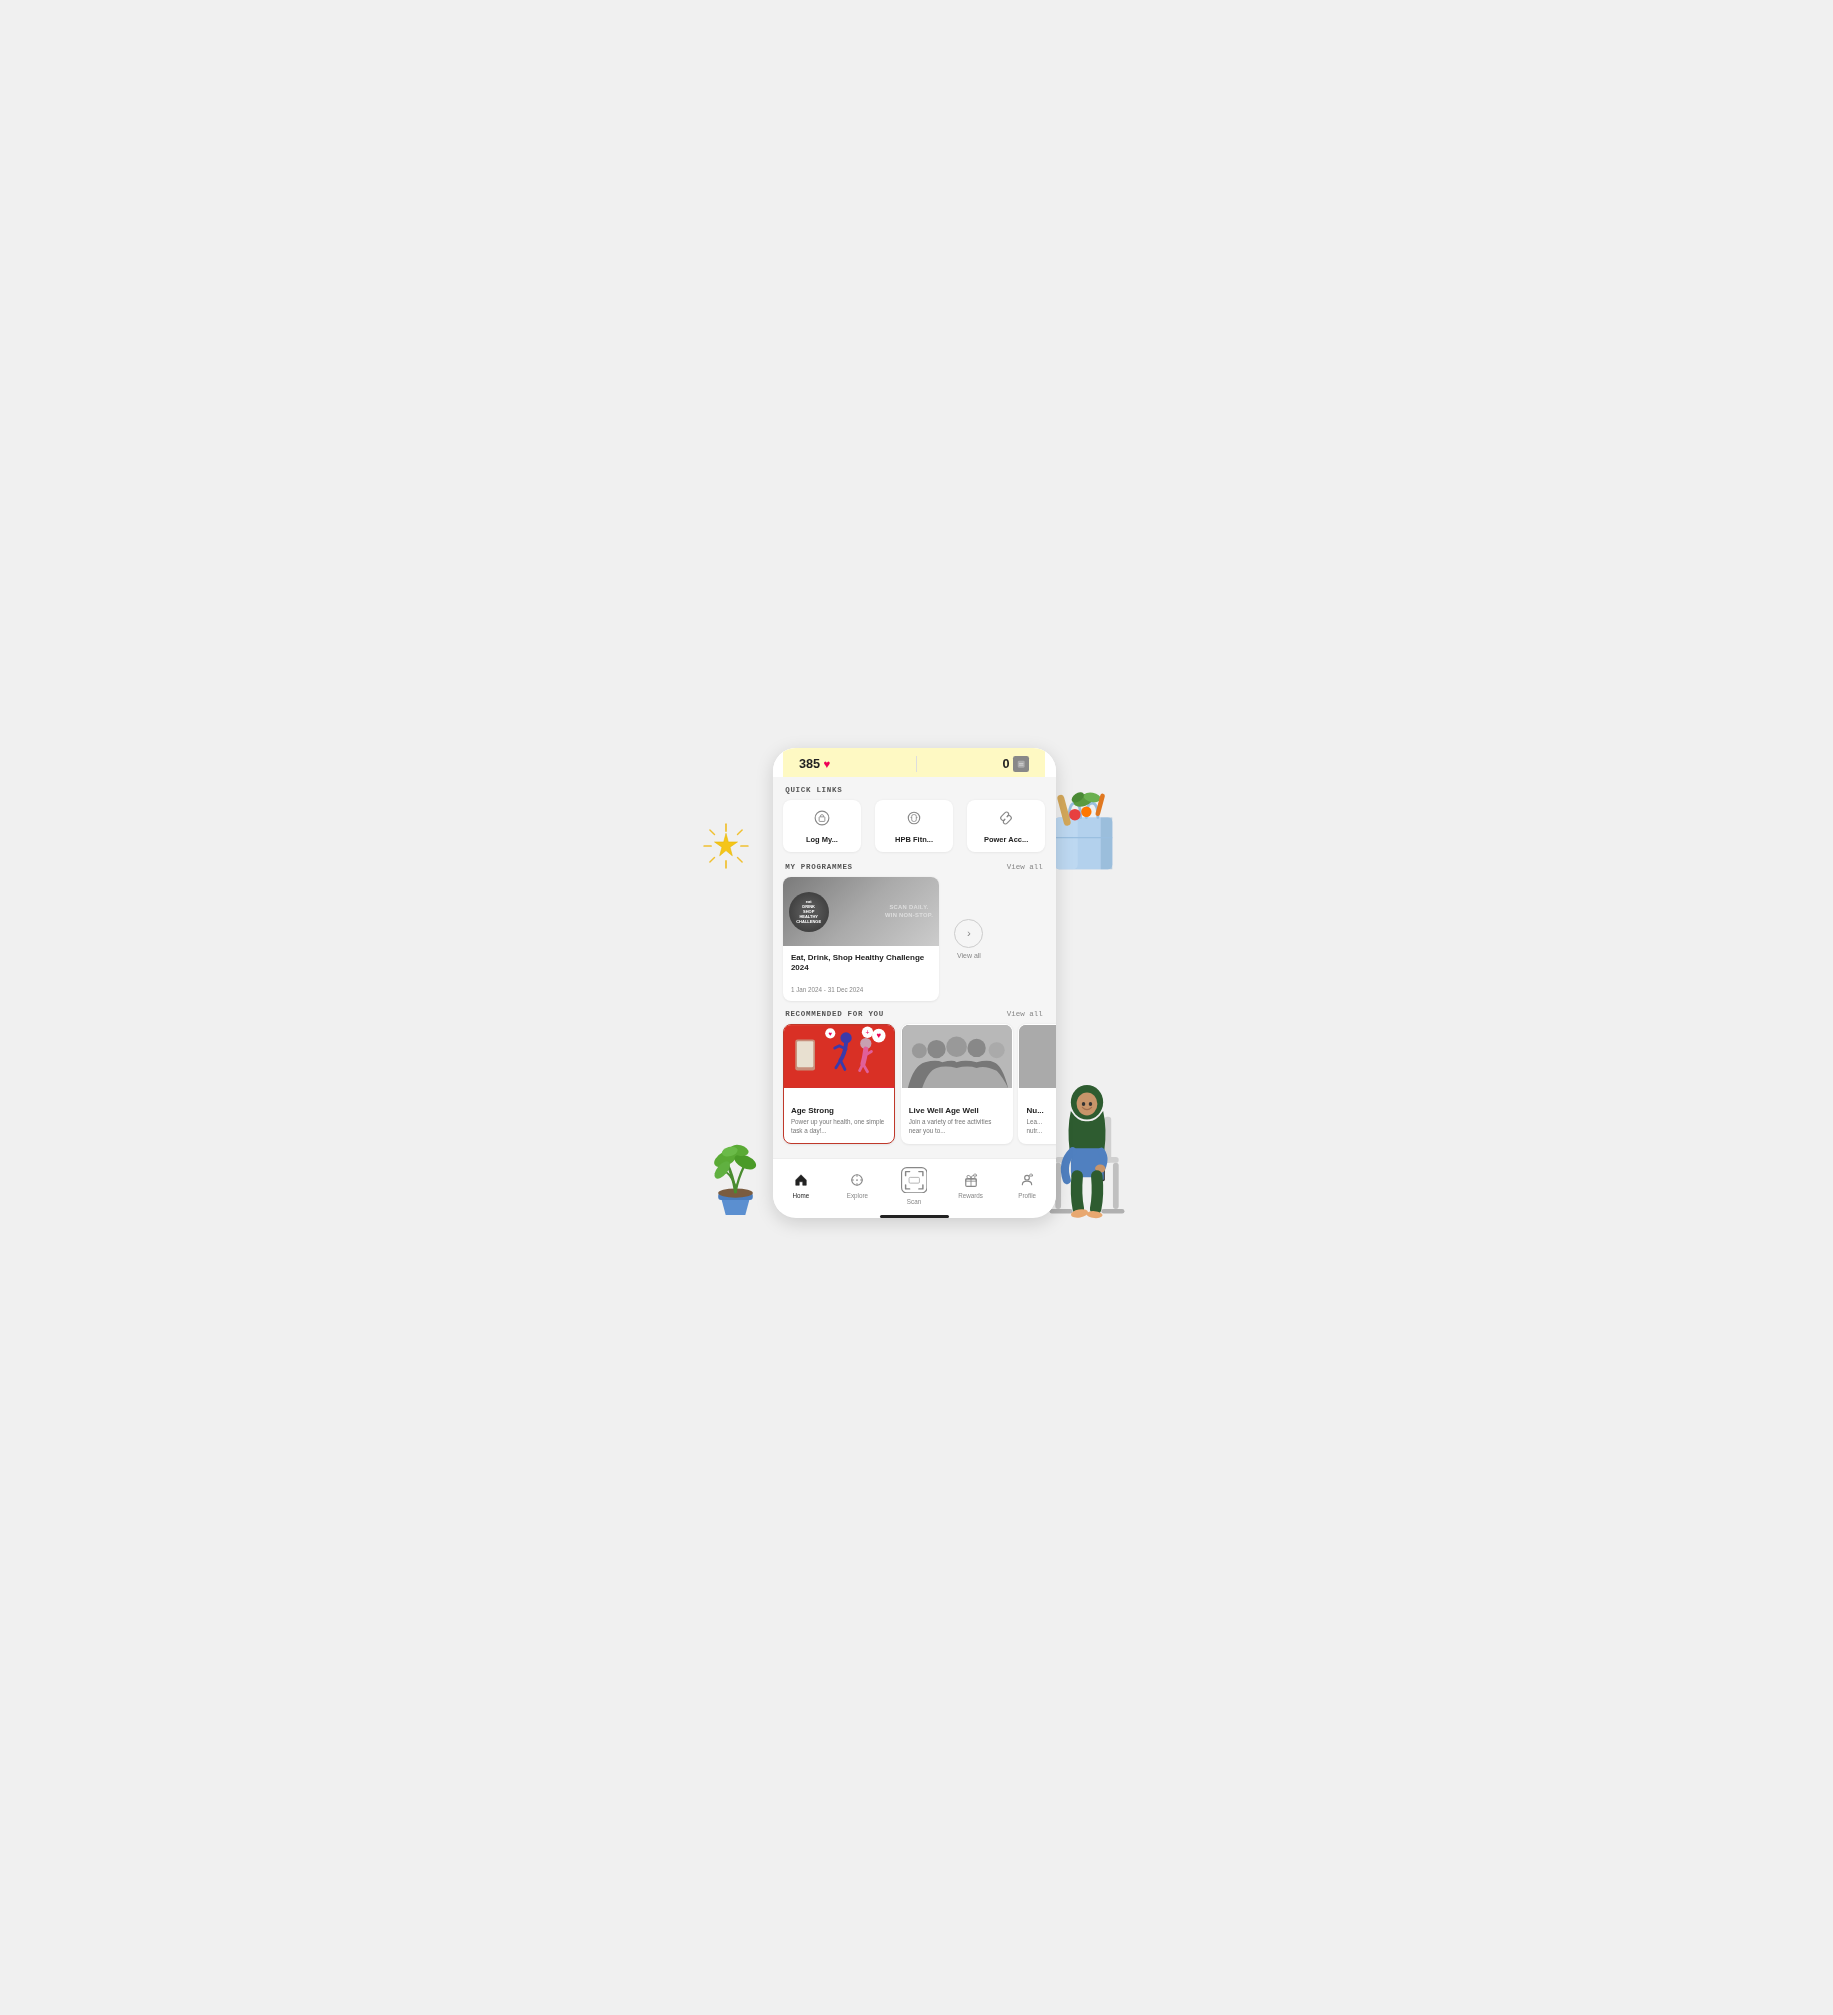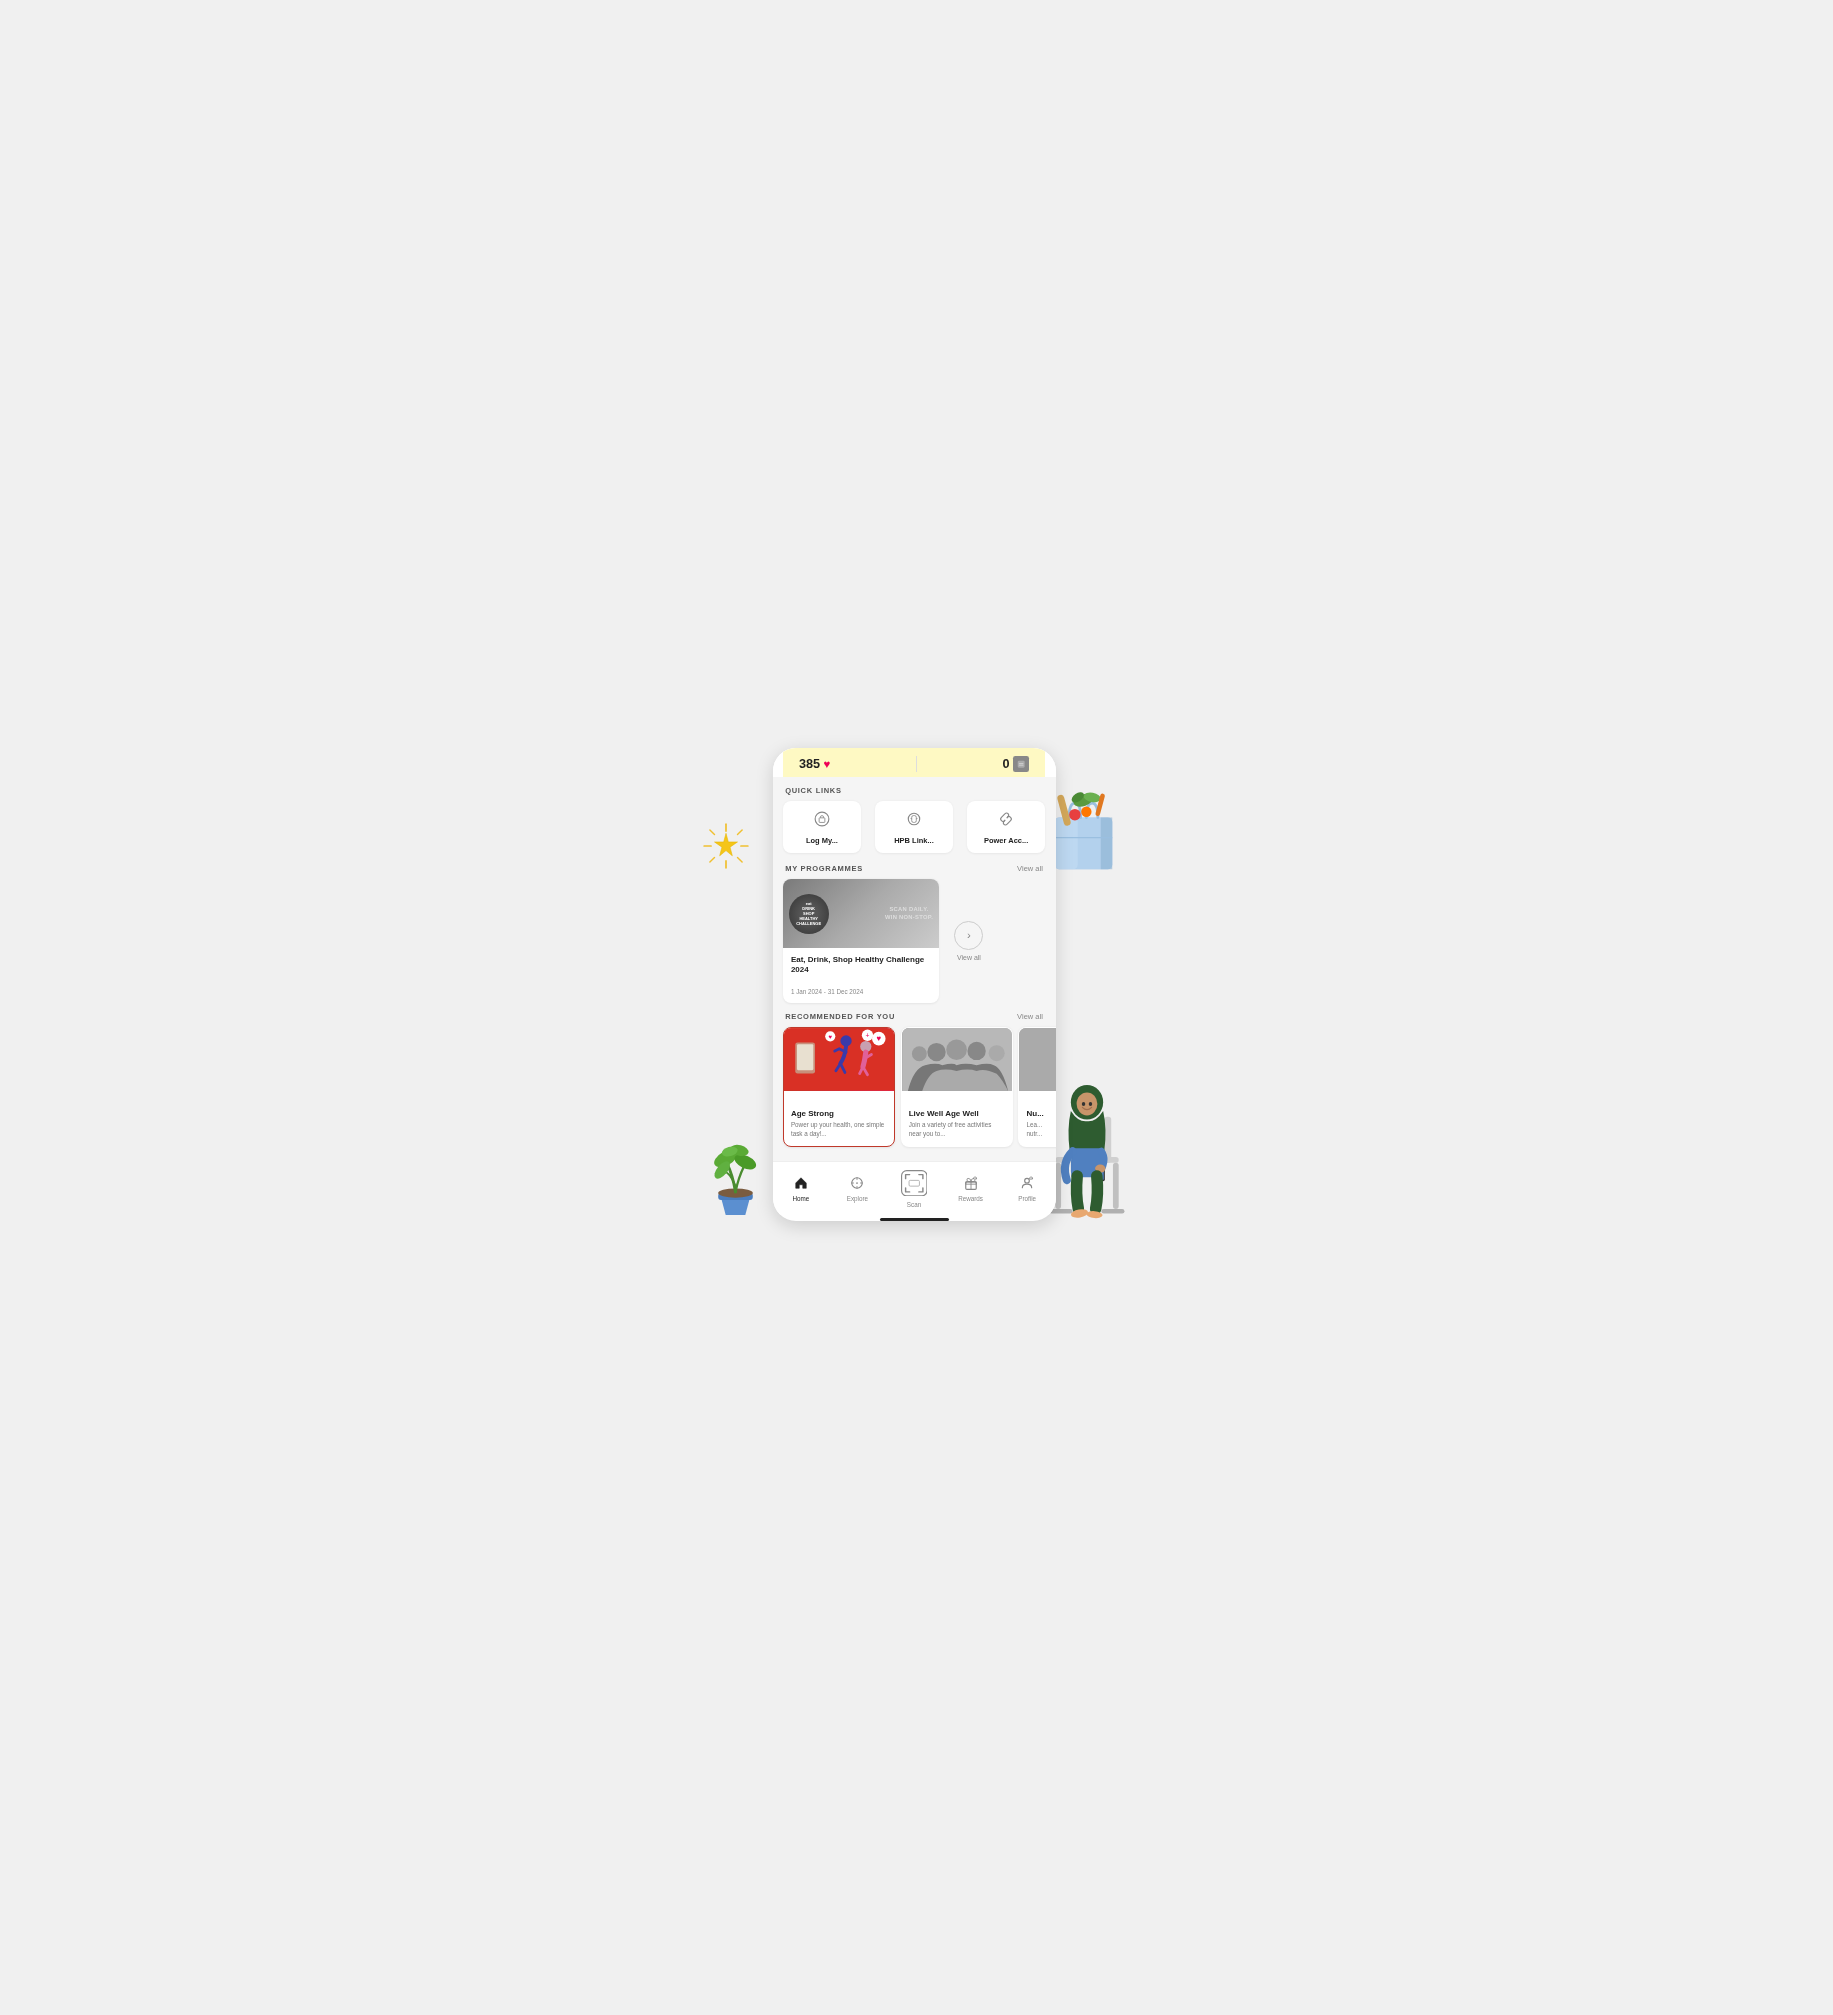--- a/index.html
+++ b/index.html
@@ -110,20 +110,21 @@
       padding: 0 10.4px 5.8px 10.4px;
       background: #f5f5f5;
     }
 
     
     .section-header {
       display: flex;
       justify-content: space-between;
       align-items: center;
       padding: 9.2px 2.3px 5.8px 2.3px;
+      font-family: Liberation Mono, monospace;
     }
     .section-title {
       font-size: 7.5px;
       font-weight: 700;
       letter-spacing: 0.7px;
       color: #555;
       text-transform: uppercase;
     }
     .view-all-link {
       font-size: 7.5px;
@@ -519,21 +520,21 @@
         </div>
         <div class="quick-link-card">
           <span class="quick-link-icon">
             <svg width="16" height="16" viewBox="0 0 28 28">
                 <circle cx="14" cy="14" r="10" fill="none" stroke="#888" stroke-width="2"></circle>
                 <rect x="10" y="8" width="8" height="12" rx="3" fill="none" stroke="#888" stroke-width="1.5"></rect>
                 <path d="M8,13 L10,13" stroke="#888" stroke-width="1.5"></path>
                 <path d="M18,13 L20,13" stroke="#888" stroke-width="1.5"></path>
               </svg>
           </span>
-          <span class="quick-link-label">HPB Link...</span>
+          <span class="quick-link-label">HPB Fitn...</span>
         </div>
         <div class="quick-link-card">
           <span class="quick-link-icon">
             <svg width="16" height="16" viewBox="0 0 28 28">
                 <path d="M12,16 Q8,20 10,23 Q13,26 16,23 L22,17 Q25,14 22,11 Q19,8 16,11" fill="none" stroke="#888" stroke-width="2" stroke-linecap="round"></path>
                 <path d="M16,12 Q20,8 18,5 Q15,2 12,5 L6,11 Q3,14 6,17 Q9,20 12,17" fill="none" stroke="#888" stroke-width="2" stroke-linecap="round"></path>
               </svg>
           </span>
           <span class="quick-link-label">Power Acc...</span>
         </div>

